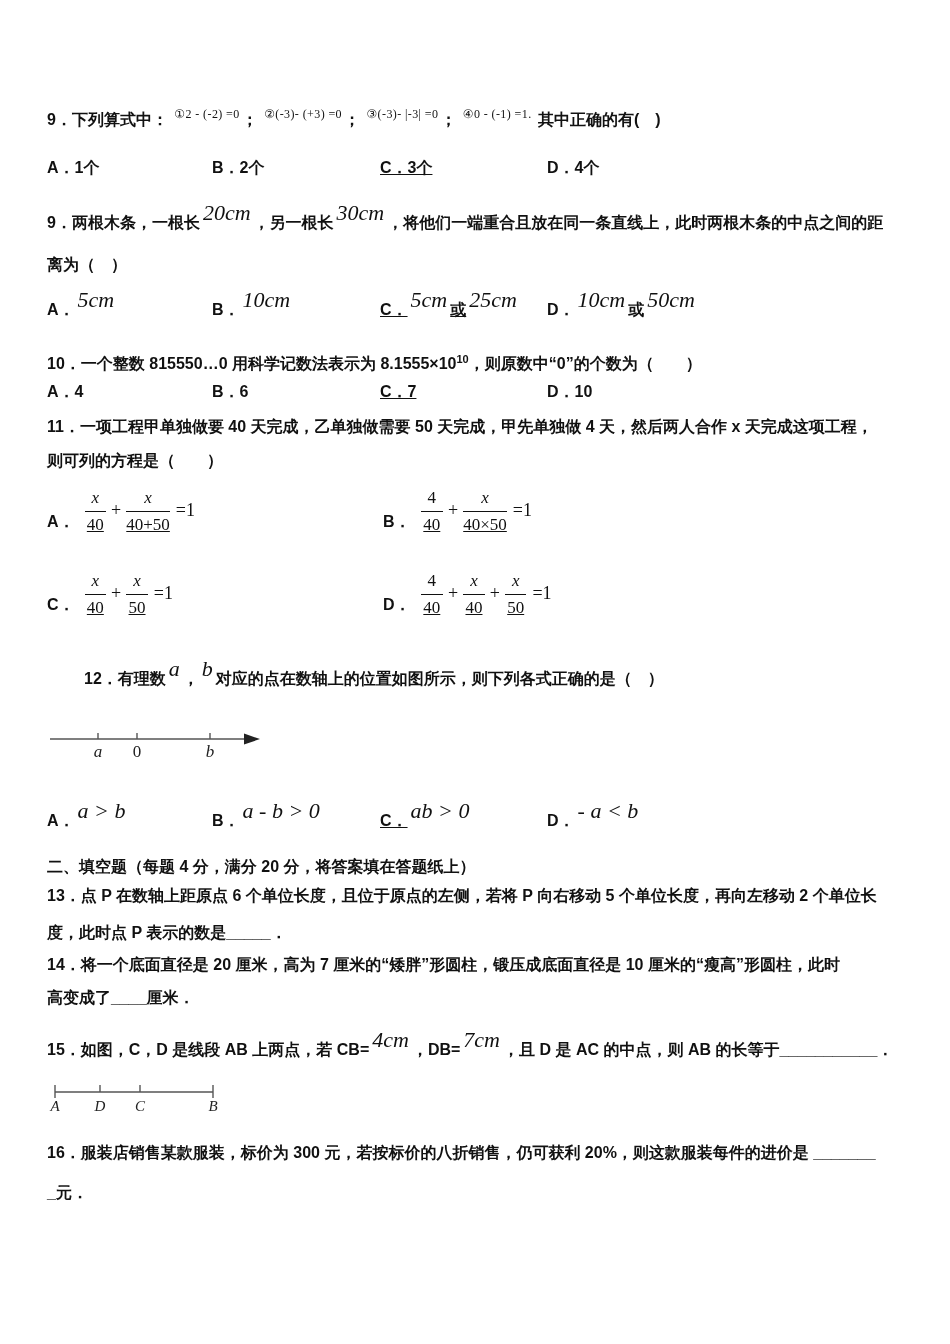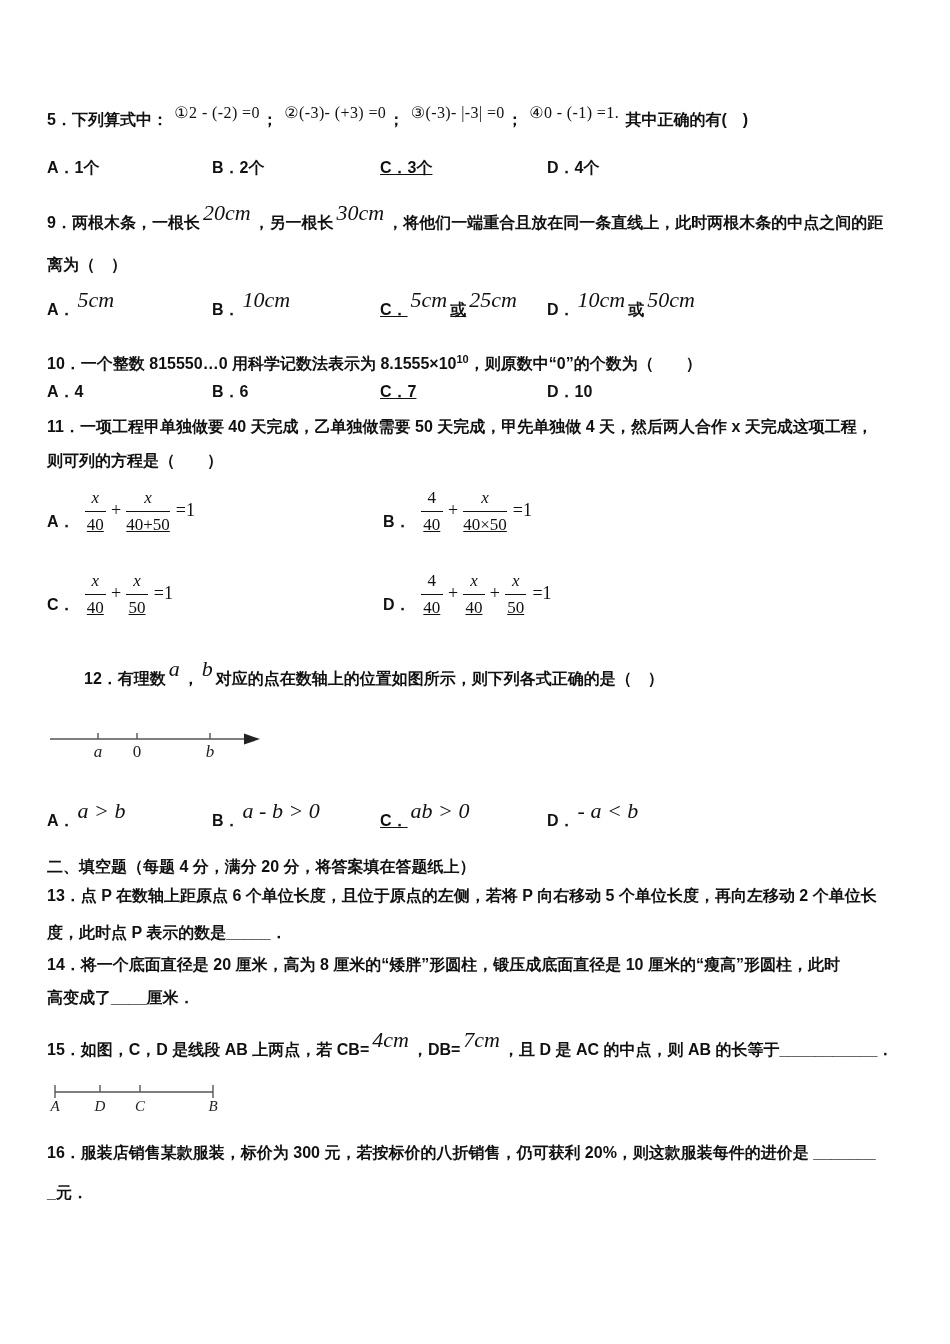--- a/index.html
+++ b/index.html
@@ -4,21 +4,21 @@
 <style>
   html,body { margin:0; padding:0; }
   body { width:950px; height:1344px; background:#ffffff; position:relative;
          font-family:"Liberation Sans", sans-serif; color:#111; overflow:hidden; }
   .abs { position:absolute; left:47px; width:880px; }
   .t { font-size:16px; font-weight:700; line-height:33px; white-space:nowrap; color:#111; }
   
   .m { font-family:"Liberation Serif", serif; font-weight:400; font-style:italic;
        font-size:22px; position:relative; top:-8px; display:inline-block; line-height:1; padding:0 3px; }
   
-  .fm { font-family:"Liberation Serif", serif; font-weight:400; font-size:16px;
+  .fm { font-family:"Liberation Serif", serif; font-weight:400; font-size:12px;
         position:relative; top:-7px; display:inline-block; line-height:1; letter-spacing:.4px; padding:0 2px; }
   .cell { display:inline-block; vertical-align:baseline; }
   .c165 { width:165px; } .c168 { width:168px; } .c167 { width:167px;text-decoration:underline; }
   sup.e { font-size:11px; font-weight:700; }
   
   .fr-row { position:absolute; left:47px; display:flex; }
   .fr-opt { display:flex; align-items:center; width:336px; }
   .fr-opt .lbl { align-self:flex-end; font-size:16px; font-weight:700; line-height:1;
                  padding-bottom:4px; margin-right:10px; }
   .frac { text-align:center; font-family:"Liberation Serif", serif; font-size:17px; line-height:1.15; }
@@ -26,21 +26,21 @@
   .frac .d { display:block; padding-top:3px;text-decoration:underline; }
   .it { font-style:italic; }
   .op  { font-family:"Liberation Serif", serif; font-size:18px; padding:0 5px; }
   .rhs { font-family:"Liberation Serif", serif; font-size:18px; padding-left:6px; }
   svg text { font-family:"Liberation Serif", serif; }
 </style>
 </head>
 <body>
 
 <div class="abs t" style="top:103px;">
-  <span>5．下列算式中：</span>
+  <span>9．下列算式中：</span>
   <span class="fm">①2 - (-2) =0</span><span>；</span>
   <span class="fm">②(-3)- (+3) =0</span><span>；</span>
   <span class="fm">③(-3)- |-3| =0</span><span>；</span>
   <span class="fm">④0 - (-1) =1.</span>
   <span>其中正确的有(　)</span>
 </div>
 <div class="abs t" style="top:151px;">
   <span class="cell c165">A．1个</span><span class="cell c168">B．2个</span><span class="cell c167">C．3个</span><span class="cell">D．4个</span>
 </div>
 
@@ -155,21 +155,21 @@
 </div>
 
 <div class="abs t" style="top:879px;">
   <span>13．点 P 在数轴上距原点 6 个单位长度，且位于原点的左侧，若将 P 向右移动 5 个单位长度，再向左移动 2 个单位长</span>
 </div>
 <div class="abs t" style="top:916px;">
   <span>度，此时点 P 表示的数是_____．</span>
 </div>
 
 <div class="abs t" style="top:948px;">
-  <span>14．将一个底面直径是 20 厘米，高为 8 厘米的“矮胖”形圆柱，锻压成底面直径是 10 厘米的“瘦高”形圆柱，此时</span>
+  <span>14．将一个底面直径是 20 厘米，高为 7 厘米的“矮胖”形圆柱，锻压成底面直径是 10 厘米的“瘦高”形圆柱，此时</span>
 </div>
 <div class="abs t" style="top:981px;">
   <span>高变成了____厘米．</span>
 </div>
 
 <div class="abs t" style="top:1033px;">
   <span>15．如图，C，D 是线段 AB 上两点，若 CB=</span><span class="m">4cm</span><span>，DB=</span><span class="m">7cm</span><span>，且 D 是 AC 的中点，则 AB 的长等于___________．</span>
 </div>
 
 <svg style="position:absolute; left:47px; top:1080px;" width="180" height="34" viewBox="0 0 180 34">

